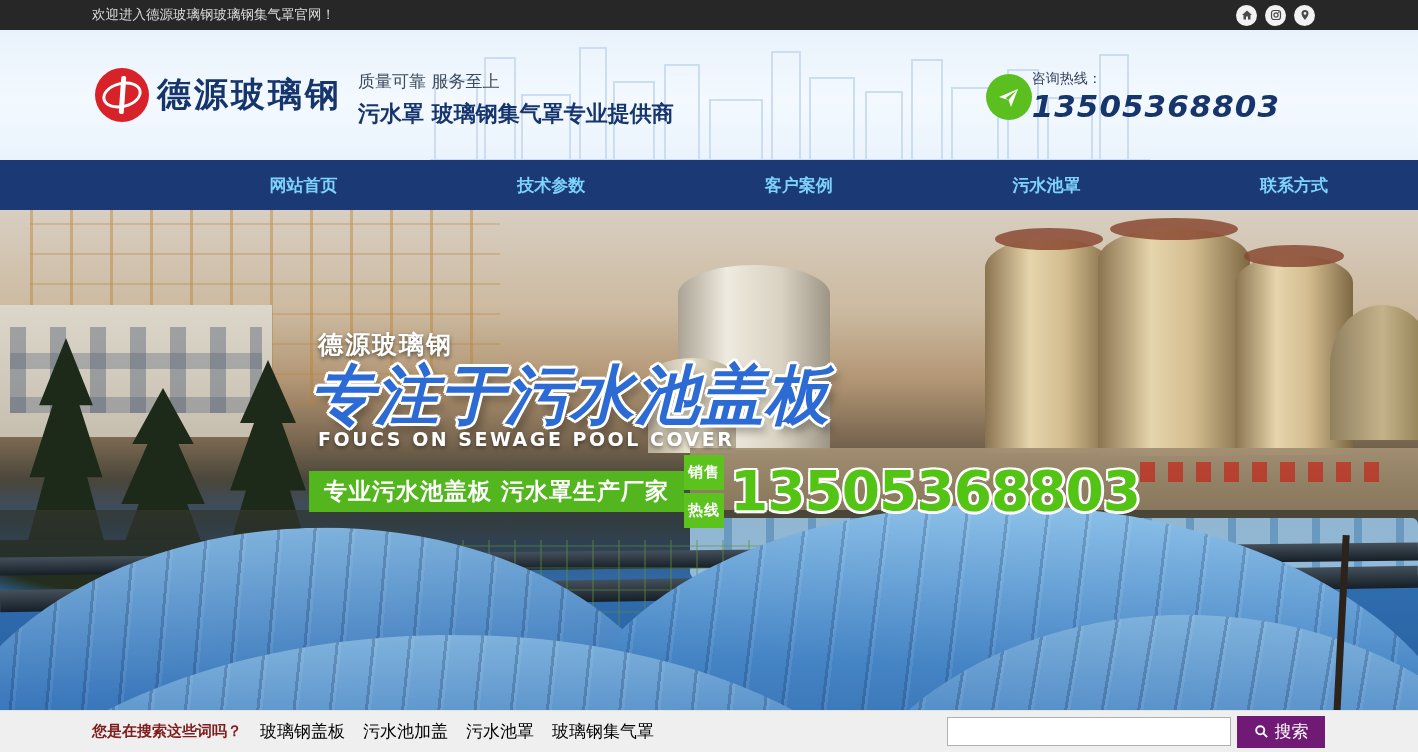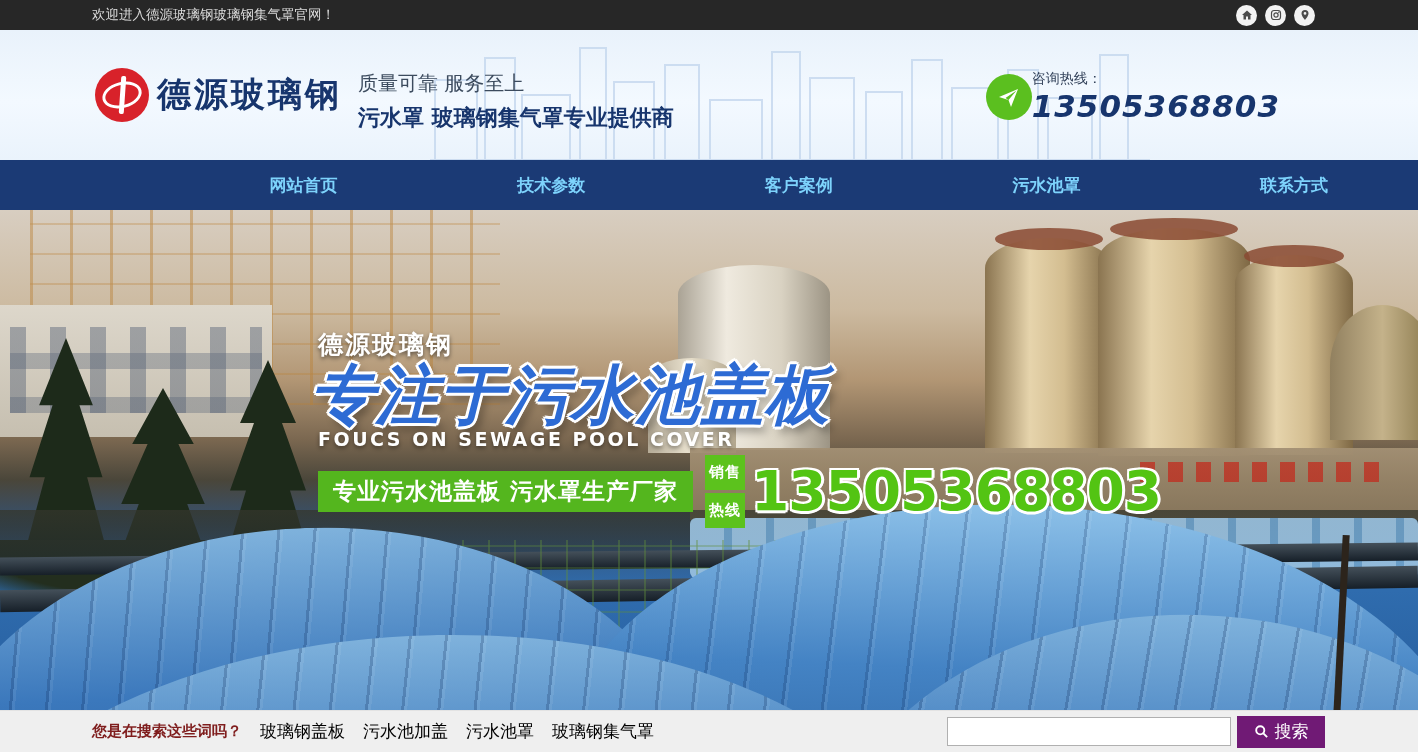--- a/index.html
+++ b/index.html
@@ -15,21 +15,21 @@
 
   
   .header { height:130px; position:relative; background:linear-gradient(180deg,#e9f2fb 0%,#f3f9ff 55%,#eaf3fc 100%); overflow:hidden; }
   .skyline { position:absolute; left:430px; bottom:0; opacity:.85; }
   .logo { position:absolute; left:95px; top:38px; display:flex; align-items:center; gap:8px; }
   .logo-mark { width:54px; height:54px; border-radius:50%; background:#d8222a; position:relative; flex:0 0 auto; }
   .logo-mark .ellipse { position:absolute; left:7px; top:14px; width:40px; height:26px; border:3px solid #fff; border-radius:50%; transform:rotate(-14deg); }
   .logo-mark .bar { position:absolute; left:25px; top:8px; width:5px; height:38px; background:#fff; border-radius:2px; transform:rotate(4deg); }
   .logo-text { font-size:34px; font-weight:bold; color:#17356d; letter-spacing:3px; }
   .slogan { position:absolute; left:358px; top:40px; }
-  .slogan-small { font-size:20px; color:#3c4b5e; }
+  .slogan-small { font-size:17px; color:#3c4b5e; }
   .slogan-big { margin-top:6px; font-size:22px; font-weight:bold; color:#17356d; }
   .hotline { position:absolute; right:138px; top:40px; display:flex; align-items:center; gap:0; }
   .plane-circle { width:46px; height:46px; border-radius:50%; background:#5bbf1f; display:flex; align-items:center; justify-content:center; }
   .hotline-label { font-size:14px; color:#33425a; }
   .hotline-number { font-size:31px; font-weight:800; font-style:italic; color:#17356d; letter-spacing:1px; }
 
   
   .nav { height:50px; background:#1b3a75; }
   .nav ul { list-style:none; display:flex; margin:0 90px; }
   .nav li { flex:1; text-align:right; line-height:50px; font-size:17px; font-weight:bold; color:#7dd3fc; cursor:pointer; }
@@ -84,21 +84,21 @@
   .a3 { left:-60px; top:425px; width:1000px; height:300px; transform:rotate(-1deg); }
   .a4 { left:820px; top:405px; width:760px; height:320px; transform:rotate(2.5deg); }
   .pole { left:1338px; top:325px; width:7px; height:180px; background:#2c241c; transform:rotate(3deg); }
 
   
   .ov { position:absolute; z-index:20; }
   .ov-brand { left:318px; top:118px; font-size:25px; font-weight:600; color:#fff; text-shadow:0 2px 4px rgba(0,0,0,.55); letter-spacing:2px; }
   .ov-headline { left:310px; top:142px; font-size:64px; font-weight:900; font-style:italic; color:#2d6bd4; letter-spacing:1px; white-space:nowrap;
     text-shadow:-2px -2px 0 #fff,2px -2px 0 #fff,-2px 2px 0 #fff,2px 2px 0 #fff,-3px 0 0 #fff,3px 0 0 #fff,0 -3px 0 #fff,0 3px 0 #fff,5px 7px 9px rgba(0,0,0,.35); }
   .ov-en { left:318px; top:218px; font-size:19px; font-weight:600; color:#fff; letter-spacing:2.5px; text-shadow:0 2px 4px rgba(0,0,0,.45); }
-  .ov-row { left:318px; top:245px; display:flex; align-items:center; gap:12px; }
+  .ov-row { left:309px; top:245px; display:flex; align-items:center; }
   .hero-tag { background:#54b61e; color:#fff; font-size:23px; font-weight:600; padding:5px 15px; letter-spacing:1px; white-space:nowrap; }
   .hero-hotline { display:flex; align-items:center; gap:6px; }
   .hh-label { display:flex; flex-direction:column; gap:3px; }
   .hh-label span { background:#5cc21d; color:#fff; font-size:15px; font-weight:bold; padding:8px 4px; letter-spacing:1px; }
   .hh-number { font-size:55px; font-weight:800; color:#53c413; line-height:1; letter-spacing:-1px; white-space:nowrap;
     text-shadow:-2px -2px 0 #fff,2px -2px 0 #fff,-2px 2px 0 #fff,2px 2px 0 #fff,0 3px 0 #fff,3px 0 0 #fff; }
 
   
   .searchbar { height:42px; background:#efefef; border-top:1px solid #e3e3e3; display:flex; align-items:center; justify-content:space-between; padding:0 93px 0 92px; }
   .search-left { display:flex; align-items:center; }

